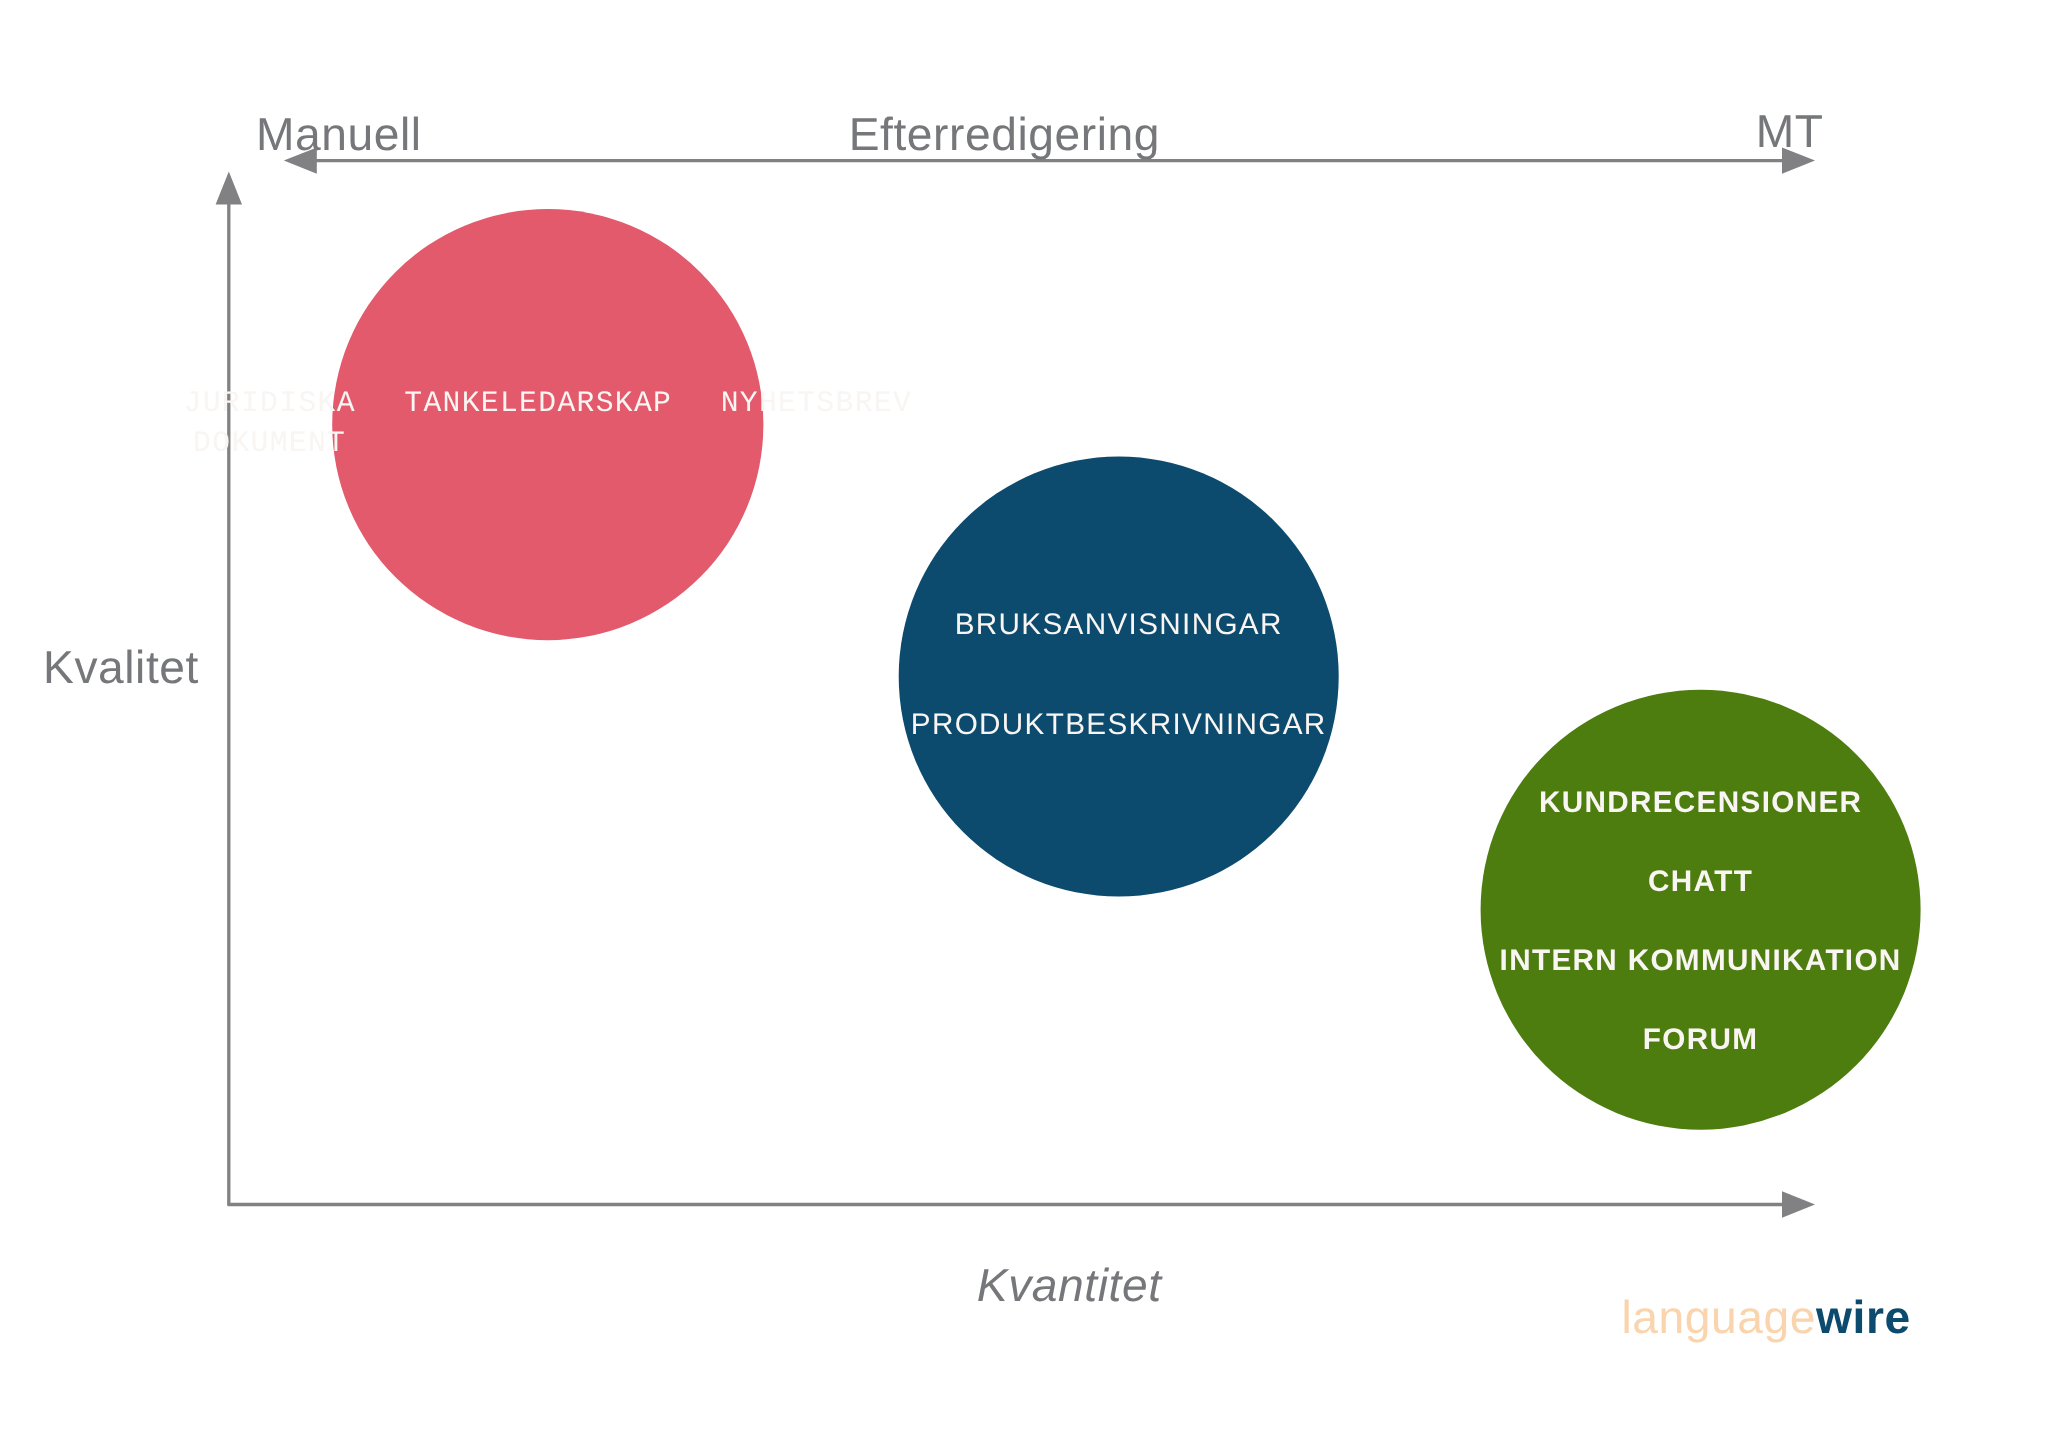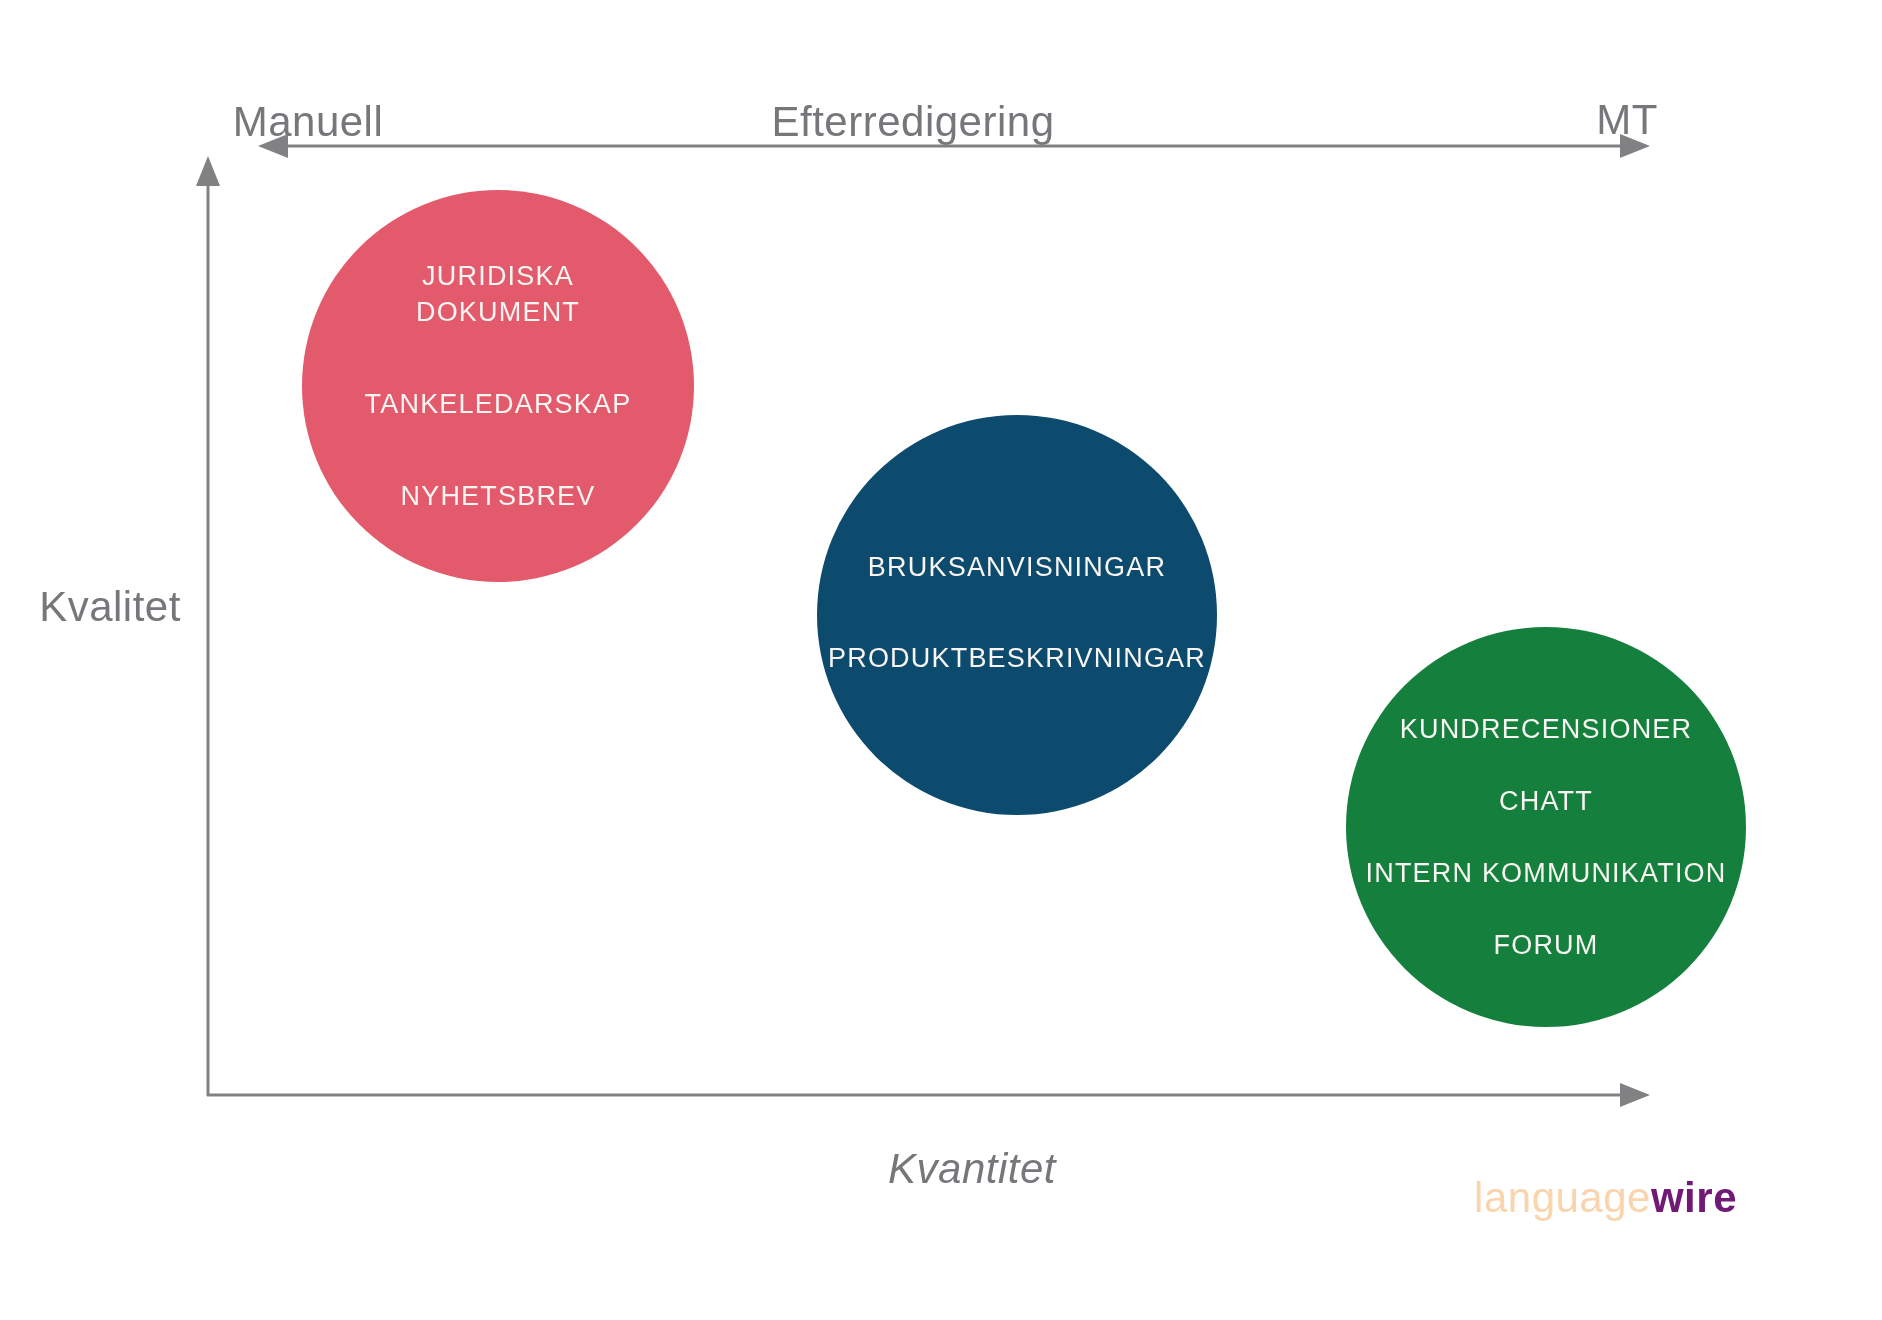--- a/index.html
+++ b/index.html
@@ -31,21 +31,21 @@
     text-align: center;
   }
   .bubble-item {
     color: #F8F5F2;
     font-size: 27px;
     line-height: 36px;
     letter-spacing: 1.2px;
     white-space: pre-line;
   }
   .bubble-red    { left: 302px;  top: 190px; width: 392px; height: 392px; }
-  .bubble-red    .stack { display: flex; flex-direction: column; gap: 56px; }
+  .bubble-red    .stack { display: flex; gap: 44px; font-family: Liberation Mono, monospace; }
   .bubble-teal   { left: 817px;  top: 415px; width: 400px; height: 400px; }
   .bubble-teal   .stack { display: flex; flex-direction: column; gap: 55px; transform: translateY(-3px); }
   .bubble-orange { left: 1346px; top: 627px; width: 400px; height: 400px; }
   .bubble-orange .stack { display: flex; flex-direction: column; gap: 36px; transform: translateY(10px); }
   .logo {
     position: absolute;
     right: 145px;
     top: 1198px;
     transform: translateY(-50%);
     font-size: 42px;
@@ -95,26 +95,26 @@
     </div>
   </div>
 
   <div class="bubble bubble-teal" style="background-color: #0c4a6e;">
     <div class="stack">
       <div class="bubble-item">BRUKSANVISNINGAR</div>
       <div class="bubble-item">PRODUKTBESKRIVNINGAR</div>
     </div>
   </div>
 
-  <div class="bubble bubble-orange" style="background-color: #15803d;">
+  <div class="bubble bubble-orange" style="background-color: #4d7c0f; font-weight: bold;">
     <div class="stack">
       <div class="bubble-item">KUNDRECENSIONER</div>
       <div class="bubble-item">CHATT</div>
       <div class="bubble-item">INTERN KOMMUNIKATION</div>
       <div class="bubble-item">FORUM</div>
     </div>
   </div>
 
   <div class="logo">
-    <span class="part1" style="color: rgb(249, 212, 172); margin-top: 20px;">language</span><span class="part2" style="color: #701a75;">wire</span>
+    <span class="part1" style="color: rgb(249, 212, 172); margin-top: 20px;">language</span><span class="part2" style="color: #0c4a6e;">wire</span>
   </div>
 
 </div>
 
 </body></html>

